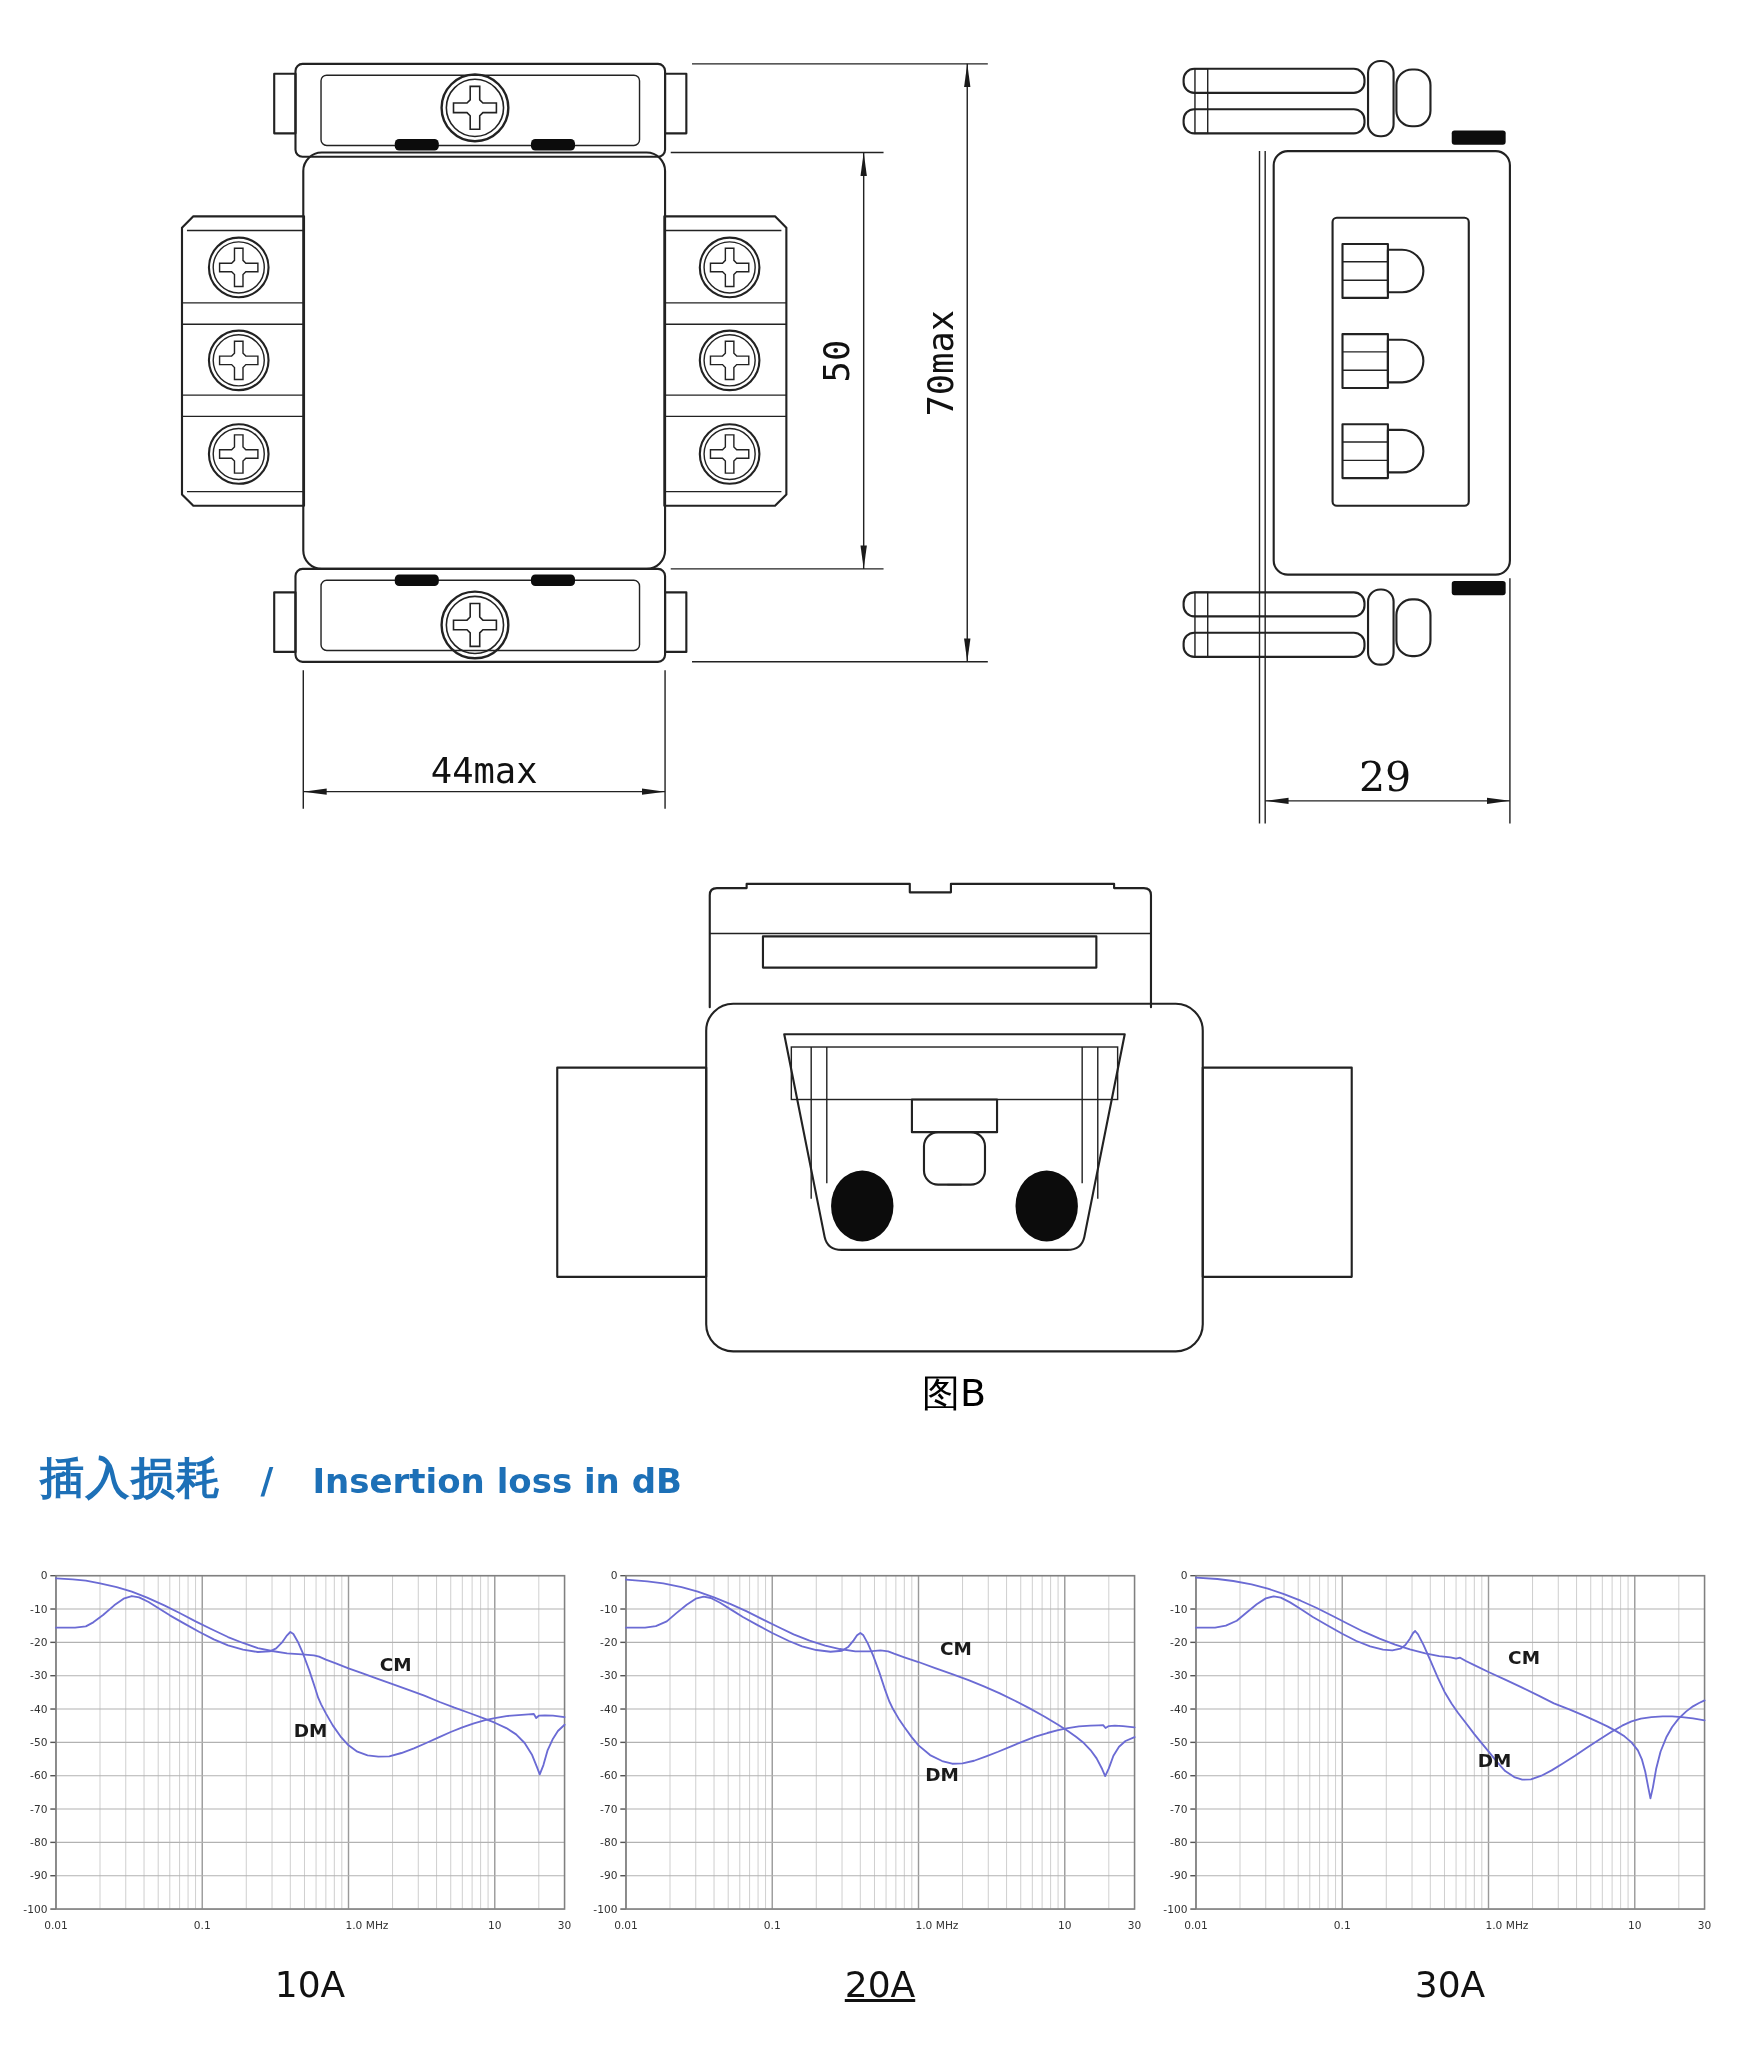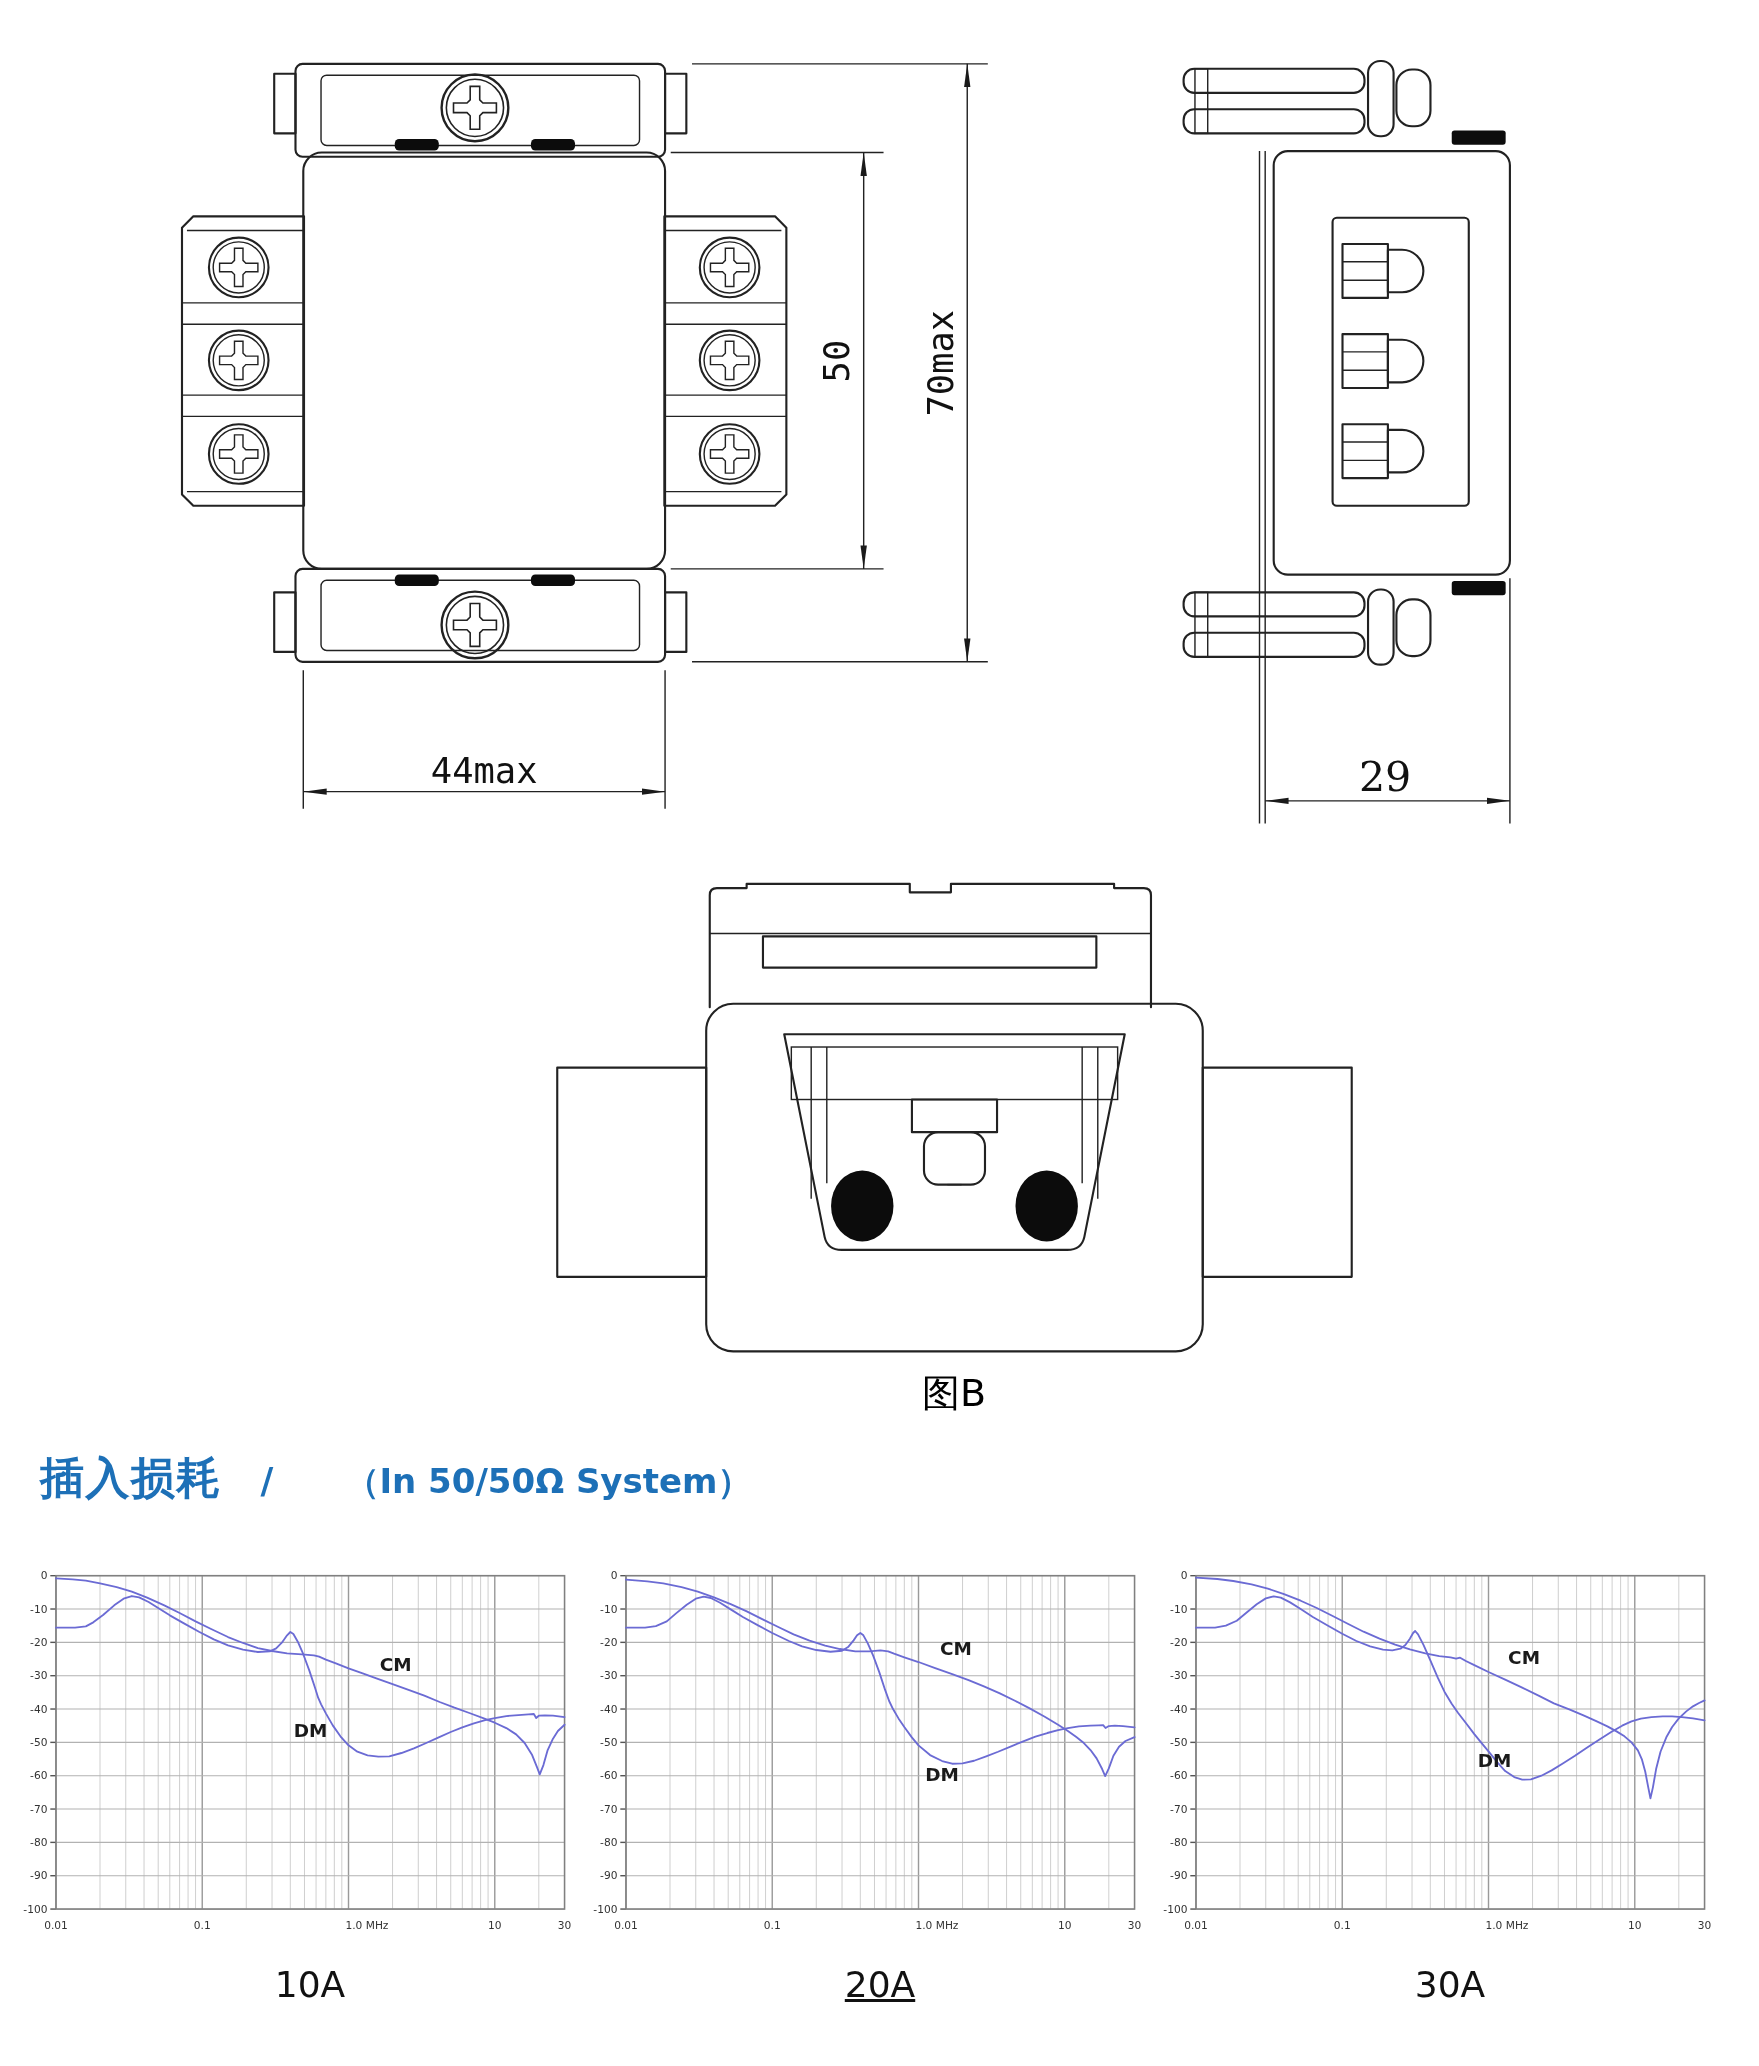--- a/index.html
+++ b/index.html
@@ -176,21 +176,21 @@
     <ellipse cx="1215" cy="1700" rx="44" ry="50" class="pad"></ellipse>
     <ellipse cx="1475" cy="1700" rx="44" ry="50" class="pad"></ellipse>
   </g>
 </svg>
 
 <div class="abs caption-b">图B</div>
 
 <div class="abs sec-title">
   <span class="zh">插入损耗</span>
   <span class="sep">/</span>
-  <span class="note">（In 50/50Ω System）</span>
+  <span class="en">Insertion loss in dB</span>
 </div>
 
 <svg id="chart0" class="chart" viewBox="0 0 805 548">
     <line x1="62" y1="36" x2="62" y2="506" stroke="#9a9a9a" stroke-width="2"></line>
     <line x1="124.07390858115939" y1="36" x2="124.07390858115939" y2="506" stroke="#c6c6c6" stroke-width="1.2"></line>
     <line x1="160.3848173743308" y1="36" x2="160.3848173743308" y2="506" stroke="#c6c6c6" stroke-width="1.2"></line>
     <line x1="186.14781716231877" y1="36" x2="186.14781716231877" y2="506" stroke="#c6c6c6" stroke-width="1.2"></line>
     <line x1="206.13115229406367" y1="36" x2="206.13115229406367" y2="506" stroke="#c6c6c6" stroke-width="1.2"></line>
     <line x1="222.45872595549017" y1="36" x2="222.45872595549017" y2="506" stroke="#c6c6c6" stroke-width="1.2"></line>
     <line x1="236.26349278667155" y1="36" x2="236.26349278667155" y2="506" stroke="#c6c6c6" stroke-width="1.2"></line>

